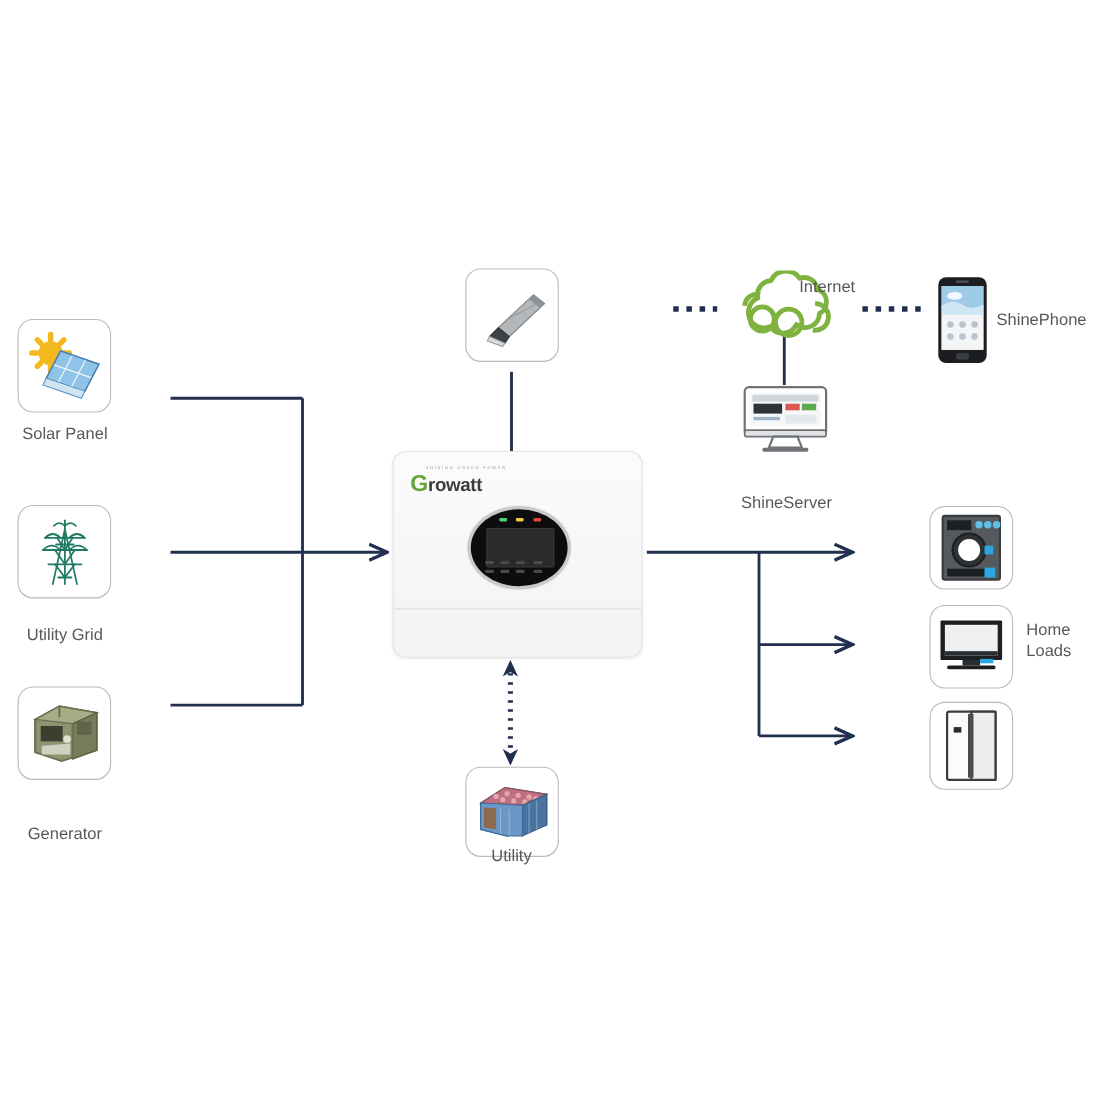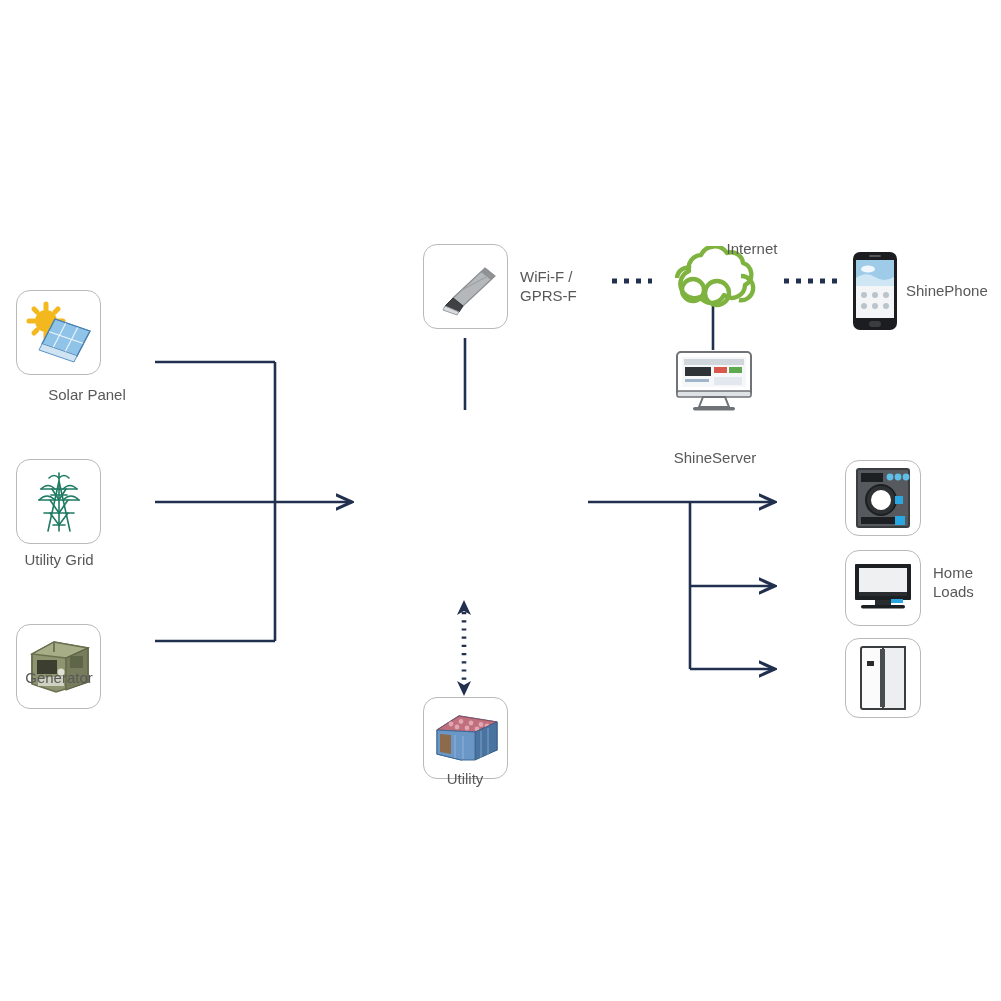--- a/index.html
+++ b/index.html
@@ -104,21 +104,21 @@
             <path d="M42,21.8 L29,46.8"></path>
               <path d="M54,25.9 L41,50.9"></path>
             <path d="M24.5,30.5 L59.5,42.5"></path>
           </g>
           <polygon points="31,18 66,30 53,55 18,43" fill="none" stroke="#4a7fae" stroke-width="1.2"></polygon>
           <path d="M18,43 L15,49 L50,61 L53,55" fill="#cfe3f2" stroke="#5a93c4" stroke-width="1"></path>
         </g>
       </svg>
     </span>
   </div>
-  <div class="cap" style="left:0px;top:385px;width:118px;margin-left:28px;">Solar Panel</div>
+  <div class="cap" style="left:0px;top:385px;width:118px;">Solar Panel</div>
 
   <div class="tile" style="left:16px;top:459px;width:85px;height:85px;">
     <span>
       <svg width="62" height="66" viewBox="0 0 62 66">
         <g stroke="#1f7a63" fill="none" stroke-width="1.6" stroke-linecap="round">
           <path d="M31,4 L31,62"></path>
           <path d="M20,62 L31,12 L42,62"></path>
           <path d="M13,20 L49,20"></path>
             <path d="M11,31 L51,31"></path>
           <path d="M16,44 L46,44"></path>
@@ -130,72 +130,92 @@
             <path d="M31,9 Q36,4 41,9"></path>
           <path d="M23,26 L39,26"></path>
           <path d="M22,31 L31,44 L40,31"></path>
           <path d="M22,44 L31,56 L40,44"></path>
           <path d="M24,20 L31,31 L38,20"></path>
           <path d="M25,56 L37,56"></path>
         </g>
       </svg>
     </span>
   </div>
-  <div class="cap" style="left:0px;top:550px;width:118px;text-align:center;">Utility Grid</div>
+  <div class="cap" style="left:0px;top:568px;width:118px;text-align:center;">Utility Grid</div>
 
   <div class="tile" style="left:16px;top:624px;width:85px;height:85px;">
     <span>
       <svg width="70" height="62" viewBox="0 0 70 62">
         <polygon points="8,18 30,6 64,12 64,46 32,56 8,48" fill="#8e9470" stroke="#6b7150" stroke-width="1.6"></polygon>
         <polygon points="8,18 30,6 64,12 42,22" fill="#a7ad87" stroke="#6b7150" stroke-width="1.3"></polygon>
         <polygon points="42,22 64,12 64,46 42,54" fill="#767c5c" stroke="#5c6244" stroke-width="1.2"></polygon>
         <rect x="13" y="24" width="20" height="14" fill="#3c3f30"></rect>
         <rect x="46" y="20" width="13" height="12" fill="#5f6549"></rect>
         <path d="M14,42 L40,40 L40,50 L14,50 Z" fill="#cfd2c0"></path>
         <g stroke="#6b7150" stroke-width="1.8" fill="none">
           <path d="M8,18 L8,48"></path>
             <path d="M42,22 L42,54"></path>
             <path d="M30,6 L30,16"></path>
         </g>
         <circle cx="37" cy="36" r="3.5" fill="#dfe2d2"></circle>
       </svg>
     </span>
   </div>
-  <div class="cap" style="left:0px;top:668px;width:118px;">Generator</div>
-
+  <div class="cap" style="left:0px;top:749px;width:118px;">Generator</div>
+
+  <div id="inverter">
+    <div id="inv-split"></div>
+    <div id="logo">
+      <span class="tag">SHINING   GREEN   POWER</span><span class="g">G</span><span>rowatt</span>
+    </div>
+    <div id="panel">
+      <div class="led" style="left:26px;background:#4fd27a;"></div>
+      <div class="led" style="left:41px;background:#f0c84a;"></div>
+      <div class="led" style="left:57px;background:#e0483c;"></div>
+      <div id="screen"></div>
+      <div class="kbd">
+        <i style="left:0;top:0"></i>
+          <i style="left:14px;top:0"></i>
+          <i style="left:28px;top:0"></i>
+          <i style="left:44px;top:0"></i>
+        <i style="left:0;top:8px"></i>
+          <i style="left:14px;top:8px"></i>
+          <i style="left:28px;top:8px"></i>
+          <i style="left:44px;top:8px"></i>
+      </div>
+    </div>
+  </div>
 
   <div class="tile" style="left:423px;top:244px;width:85px;height:85px;">
     <span>
       <svg width="66" height="58" viewBox="0 0 66 58">
         <polygon points="20,40 52,10 62,18 30,48" fill="#b5b8bb" stroke="#8a8d90" stroke-width="1.2"></polygon>
         <polygon points="20,40 30,48 26,54 12,48" fill="#3f4245" stroke="#303336" stroke-width="1"></polygon>
         <polygon points="12,48 26,54 24,57 10,52" fill="#d9dcdf" stroke="#9a9da0" stroke-width="1"></polygon>
         <polygon points="52,10 62,18 58,22 48,14" fill="#8f9295"></polygon>
         <g stroke="#9a9da0" stroke-width="1">
             <path d="M27,33 L57,17"></path>
           </g>
       </svg>
     </span>
   </div>
-  <div class="cap left" style="left:520px;top:267px;width:110px;">WiFi-F /
-GPRS-F</div>
 
   <div class="node" style="left:655px;top:246px;">
     <svg width="126" height="62" viewBox="0 0 126 62">
       <g fill="none" stroke="#7fb33f" stroke-width="4.4" stroke-linejoin="round">
         <path d="M34,25 a13,13 0 0,1 12,-16 a15,15 0 0,1 26,-2 a12,12 0 0,1 16,10 a12,12 0 0,1 2,22
                  a13,13 0 0,1 -21,10 a14,14 0 0,1 -24,2 a12,12 0 0,1 -11,-26 Z"></path>
         <path d="M22,32 a11,11 0 0,1 14,-10"></path>
         <path d="M86,30 a12,12 0 0,1 12,14 a12,12 0 0,1 -14,10"></path>
         <circle cx="38" cy="44" r="11"></circle>
         <circle cx="62" cy="47" r="12"></circle>
       </g>
     </svg>
   </div>
-  <div class="cap" style="left:690px;top:239px;width:124px;">Internet</div>
+  <div class="cap" style="left:690px;top:251px;width:124px;">Internet</div>
 
   <div class="node" style="left:673px;top:350px;">
     <svg width="82" height="62" viewBox="0 0 82 62">
       <rect x="4" y="2" width="74" height="44" rx="4" fill="#fff" stroke="#6f7276" stroke-width="2"></rect>
       <rect x="9" y="7" width="64" height="30" fill="#f5f7f9"></rect>
       <rect x="11" y="9" width="60" height="6" fill="#cfd6dc"></rect>
       <rect x="12" y="17" width="26" height="9" fill="#2e3338"></rect>
       <rect x="41" y="17" width="13" height="6" fill="#d8584e"></rect>
       <rect x="56" y="17" width="13" height="6" fill="#5ea84e"></rect>
       <rect x="12" y="29" width="24" height="3" fill="#9fb6cc"></rect>

